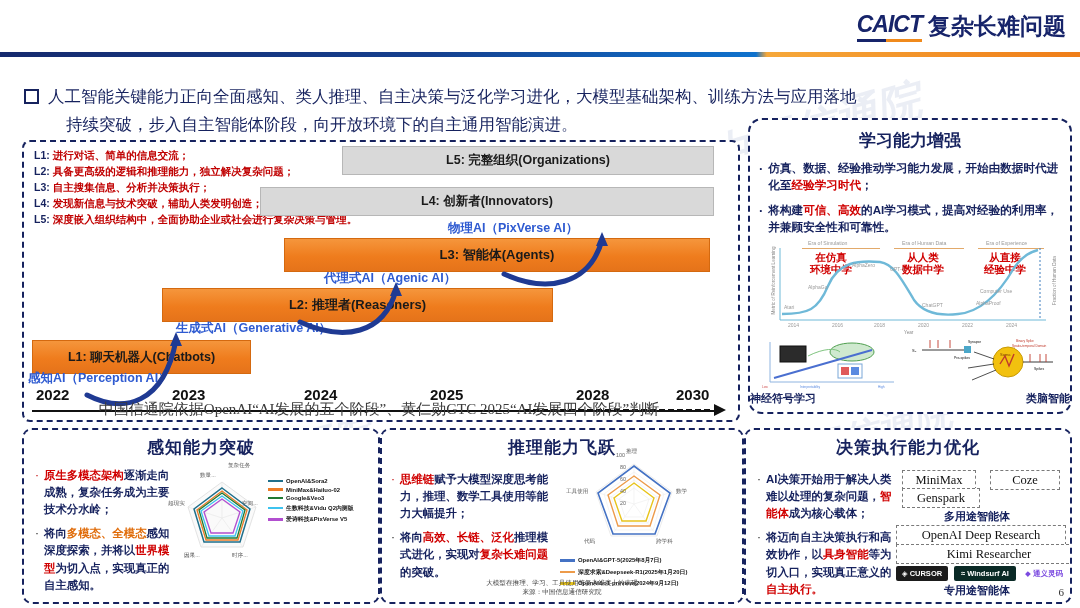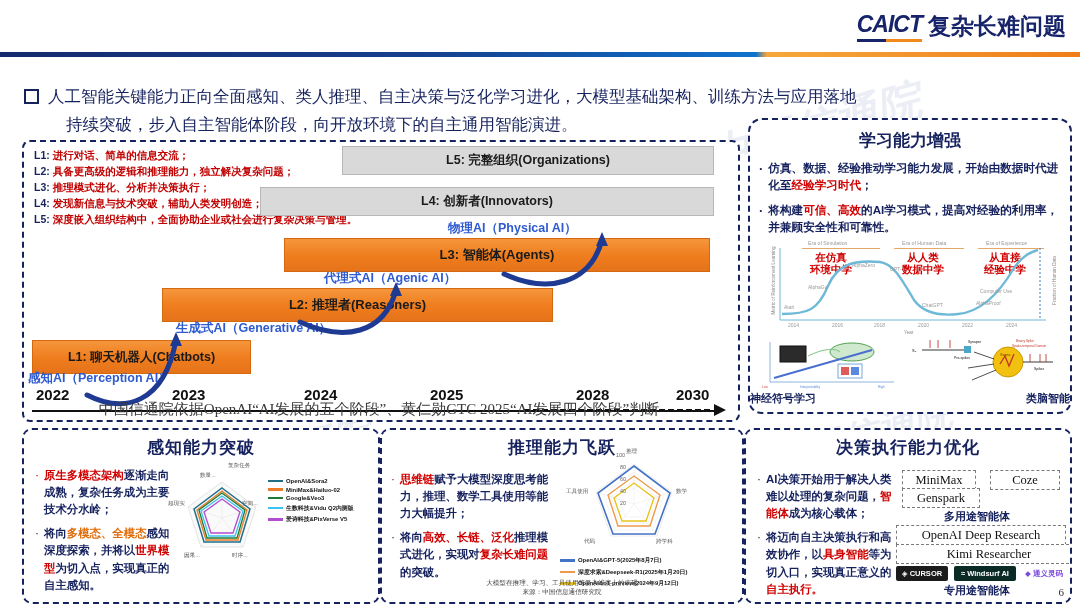--- a/index.html
+++ b/index.html
@@ -227,32 +227,32 @@
         <span class="l2">持续突破，步入自主智能体阶段，向开放环境下的自主通用智能演进。</span>
       </div>
     </div>
   </div>
 
   <div class="tl-card">
 
     <div class="lvl-list">
       <div class="lvl-line"><b>L1:</b> <span>进行对话、简单的信息交流；</span></div>
       <div class="lvl-line"><b>L2:</b> <span>具备更高级的逻辑和推理能力，独立解决复杂问题；</span></div>
-      <div class="lvl-line"><b>L3:</b> <span>推理模式进化、分析并决策执行；</span></div>
+      <div class="lvl-line"><b>L3:</b> <span>自主搜集信息、分析并决策执行；</span></div>
       <div class="lvl-line"><b>L4:</b> <span>发现新信息与技术突破，辅助人类发明创造；</span></div>
       <div class="lvl-line"><b>L5:</b> <span>深度嵌入组织结构中，全面协助企业或社会进行复杂决策与管理。</span></div>
     </div>
 
     <div class="gbar l5">L5: 完整组织(Organizations)</div>
     <div class="gbar l4">L4: 创新者(Innovators)</div>
     <div class="obar l3">L3: 智能体(Agents)</div>
     <div class="obar l2">L2: 推理者(Reasoners)</div>
     <div class="obar l1">L1: 聊天机器人(Chatbots)</div>
 
-    <div class="plabel p-phys">物理AI（Physical AI）</div>
+    <div class="plabel p-phys">物理AI（PixVerse AI）</div>
     <div class="plabel p-agen">代理式AI（Agenic AI）</div>
     <div class="plabel p-gen">生成式AI（Generative AI）</div>
     <div class="plabel p-perc">感知AI（Perception AI）</div>
 
     <svg class="arcsvg" viewBox="0 0 714 278">
       <path d="M63 253 C 100 272, 140 262, 152 198" fill="none" stroke="#1f3a93" stroke-width="5" stroke-linecap="round"></path>
       <polygon points="152,190 146,204 158,204" fill="#1f3a93"></polygon>
       <path d="M276 180 C 320 200, 360 192, 372 148" fill="none" stroke="#1f3a93" stroke-width="5" stroke-linecap="round"></path>
       <polygon points="372,140 366,154 378,154" fill="#1f3a93"></polygon>
       <path d="M480 132 C 524 152, 566 142, 578 98" fill="none" stroke="#1f3a93" stroke-width="5" stroke-linecap="round"></path>

